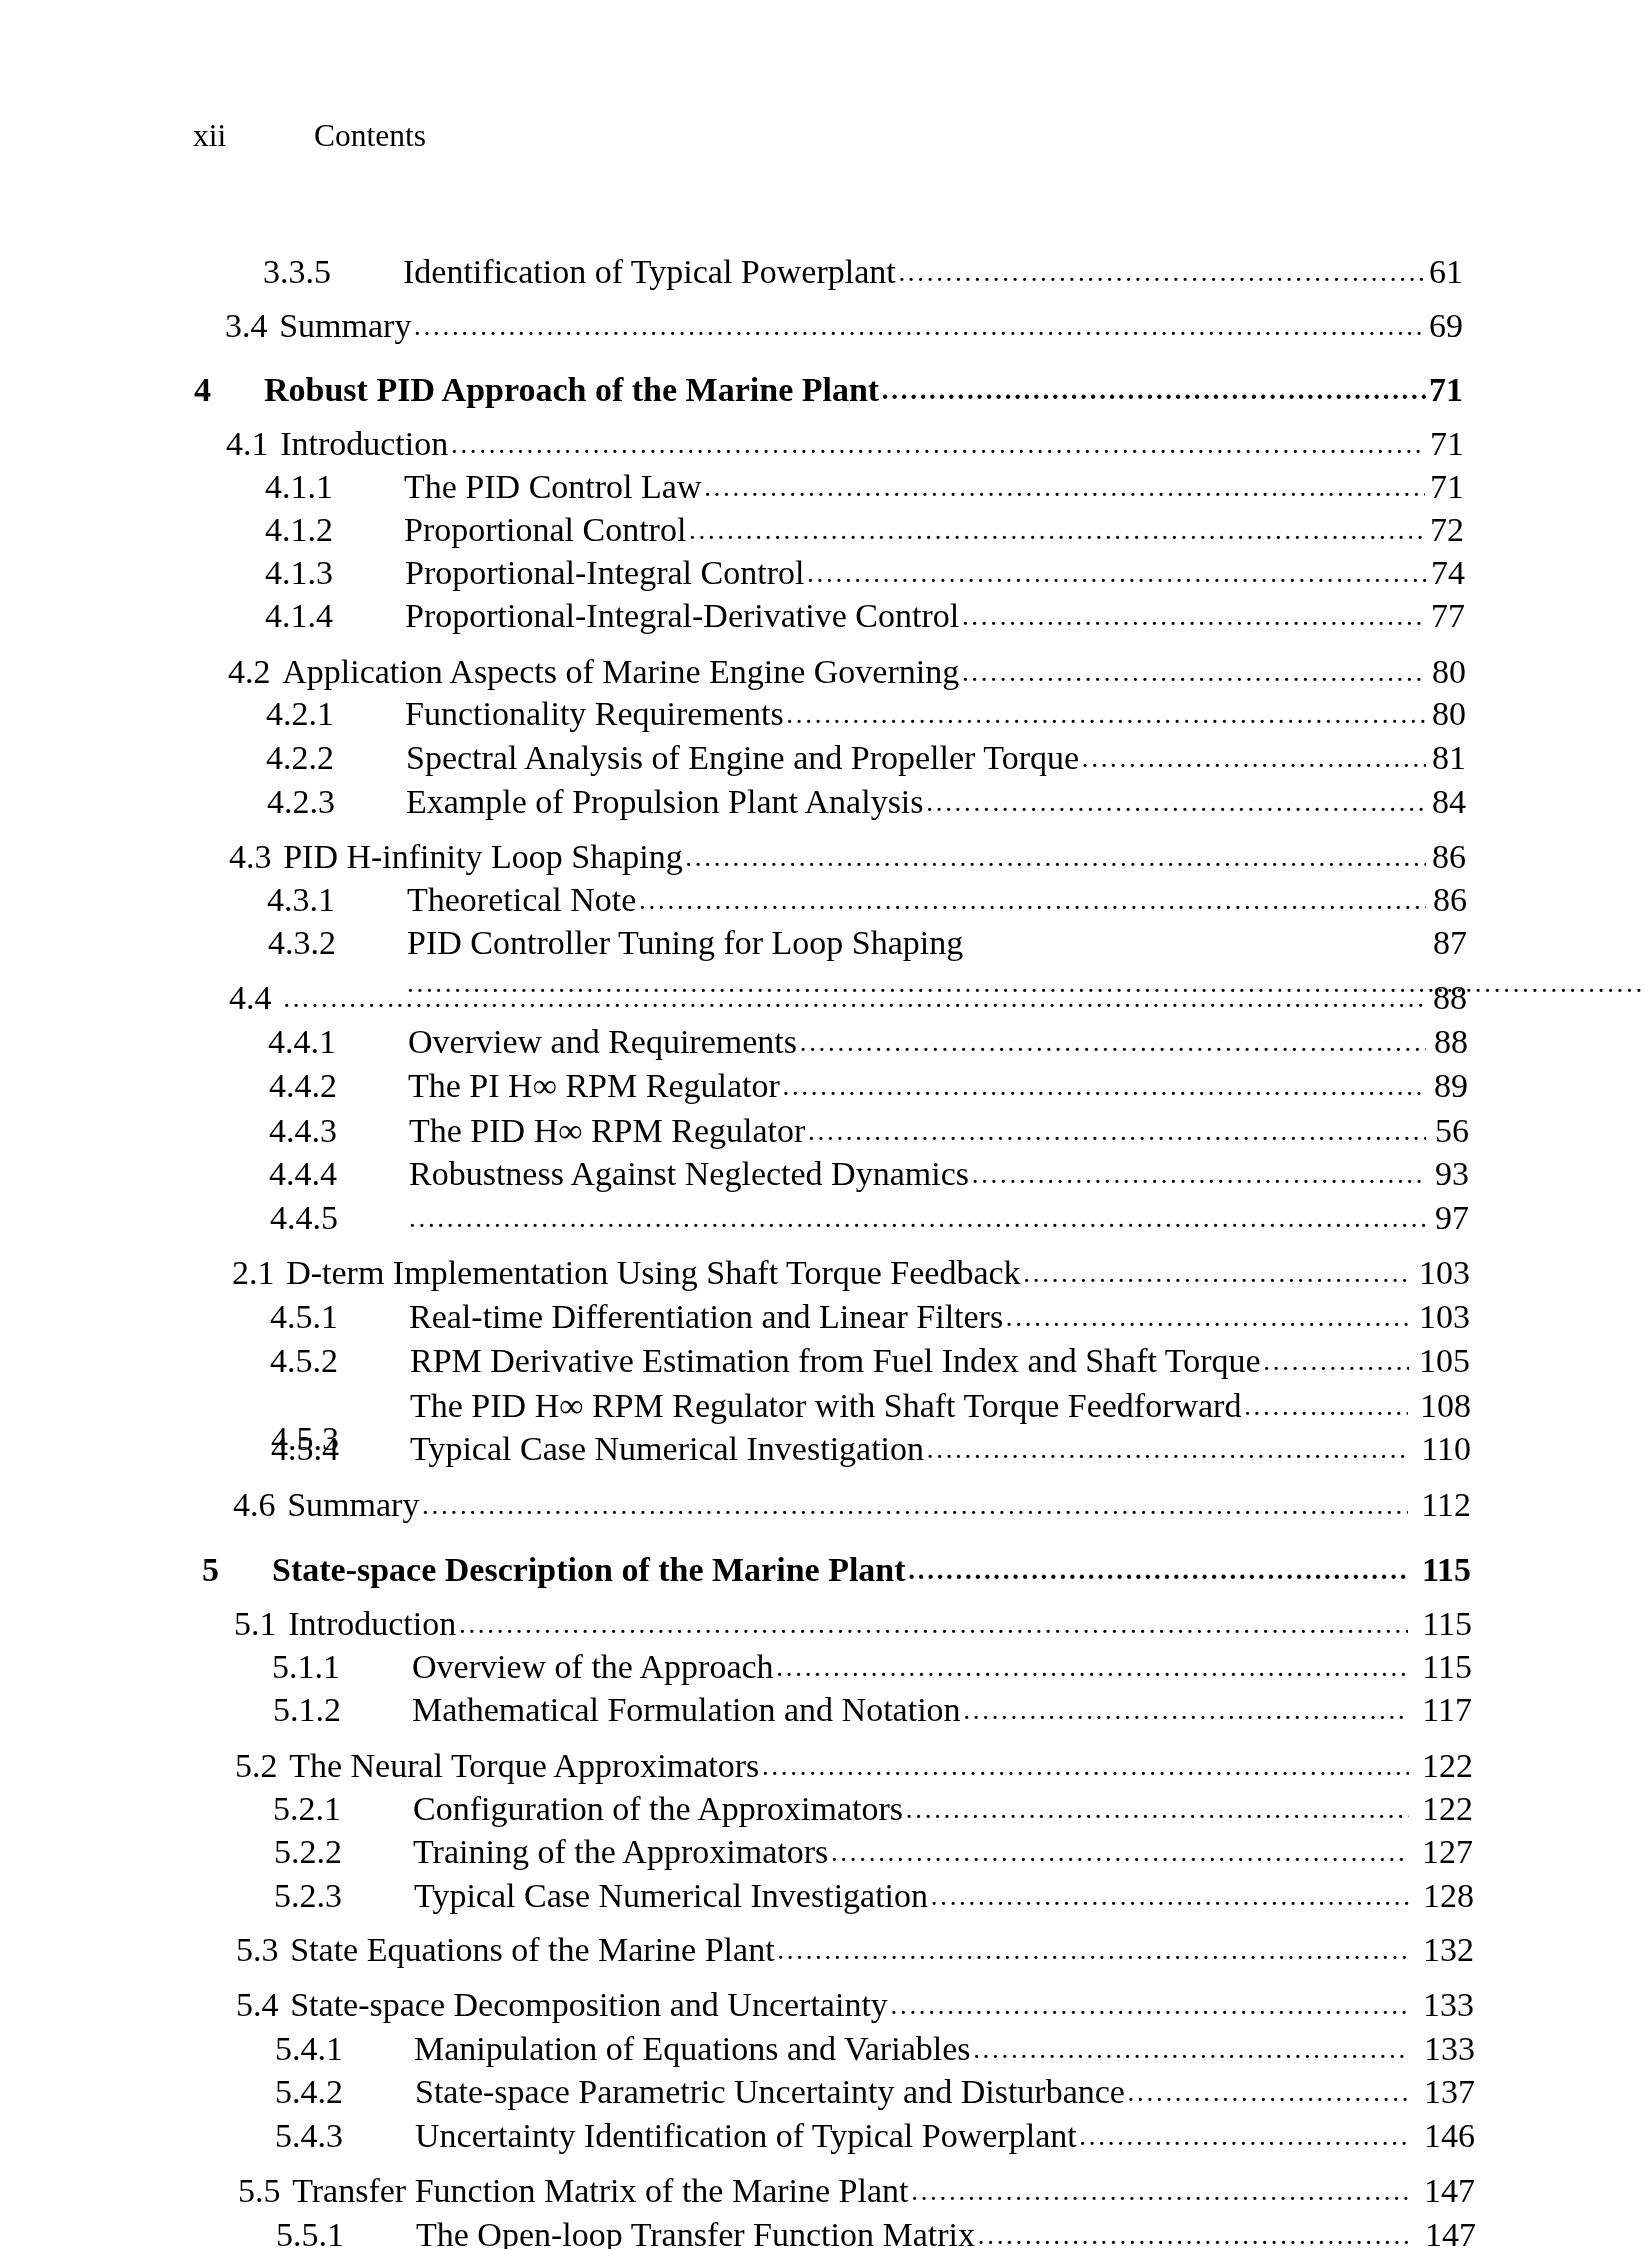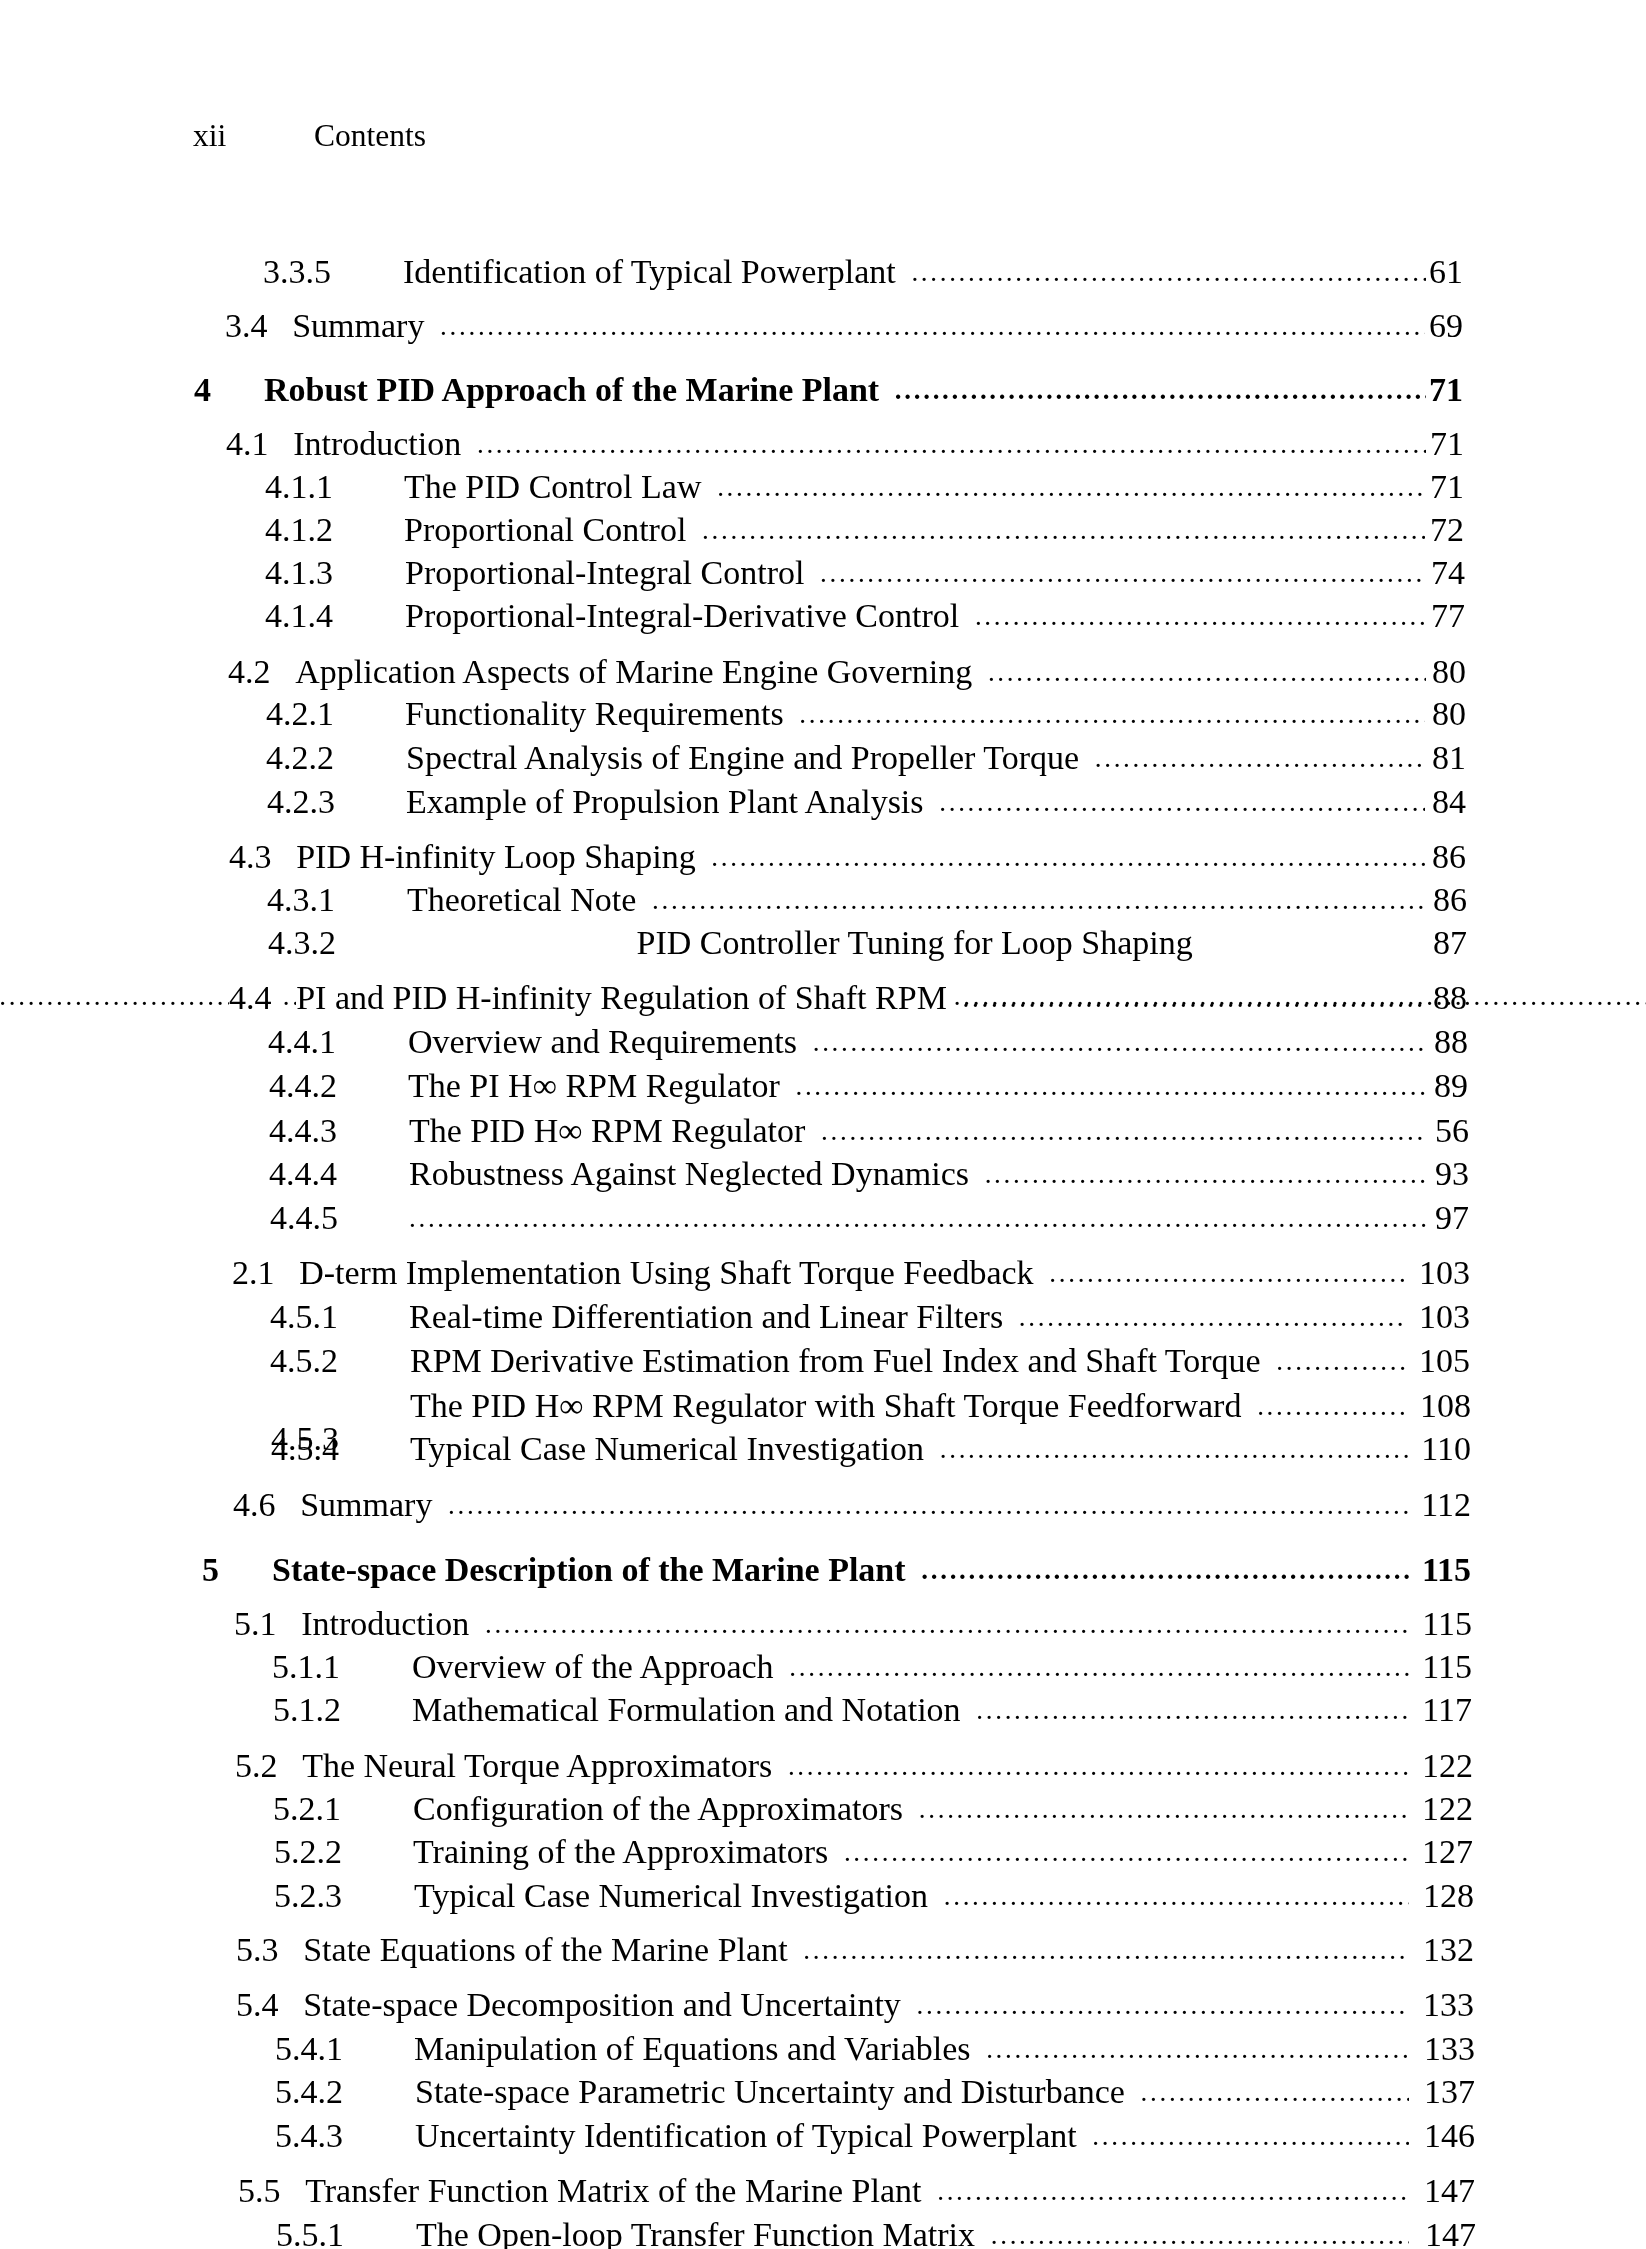--- a/index.html
+++ b/index.html
@@ -1,21 +1,21 @@
 <!DOCTYPE html>
 <html style="font-size:7.2px"><head>
 <meta charset="utf-8">
 <style>
   html, body { margin:0; padding:0; background:#ffffff; }
   body { width:1646px; height:2497px; position:relative; overflow:hidden;
          font-family:"Liberation Serif","DejaVu Serif",serif; color:#000; }
   .hdr { position:absolute; top:118px; font-size:31.5px; }
   .row { position:absolute; left:0; width:1646px; height:40px; font-size:34px; line-height:40px; }
   .row .num { position:absolute; top:0; white-space:nowrap; }
-  .row .lead { position:absolute; top:0; display:flex; align-items:center; white-space:nowrap;gap:13px; }
+  .row .lead { position:absolute; top:0; display:flex; align-items:flex-start; white-space:nowrap; }
   .row .title { white-space:nowrap; padding-right:2.7px; background:#fff; }
   .row .dots { flex:1; overflow:hidden; white-space:nowrap; letter-spacing:2.7px; font-size:27px; }
   .row .page { position:absolute; top:0; right:183px; text-align:right; white-space:nowrap; padding-left:2.7px; }
   .row.chapter { font-weight:bold; }
   .row.chapter .dots { font-weight:bold; }
 </style>
 </head>
 <body>
 
 <div>
@@ -140,21 +140,20 @@
       <span class="num" style="left: 268px;">4.3.2</span>
       <div class="lead" style="left: 407px; width: 1018px; flex-direction: column;">
         <span class="title">PID Controller Tuning for Loop Shaping</span>
         <span class="dots">......................................................................................................................................................................................................</span>
       </div>
       <span class="page" style="right: 179px;">87</span>
     </div>
     <div class="row" style="top: 978px;">
       <div class="lead" style="left: 229px; width: 1196px;">
         <span class="title" style="padding-right: 11.7px;">4.4</span>
-        <span class="title">PI and PID H-infinity Regulation of Shaft RPM</span>
         <span class="dots">......................................................................................................................................................................................................</span>
       </div>
       <span class="page" style="right: 179px;">88</span>
     </div>
     <div class="row" style="top: 1022px;">
       <span class="num" style="left: 268px;">4.4.1</span>
       <div class="lead" style="left: 408px; width: 1018px;">
         <span class="title">Overview and Requirements</span>
         <span class="dots">......................................................................................................................................................................................................</span>
       </div>

